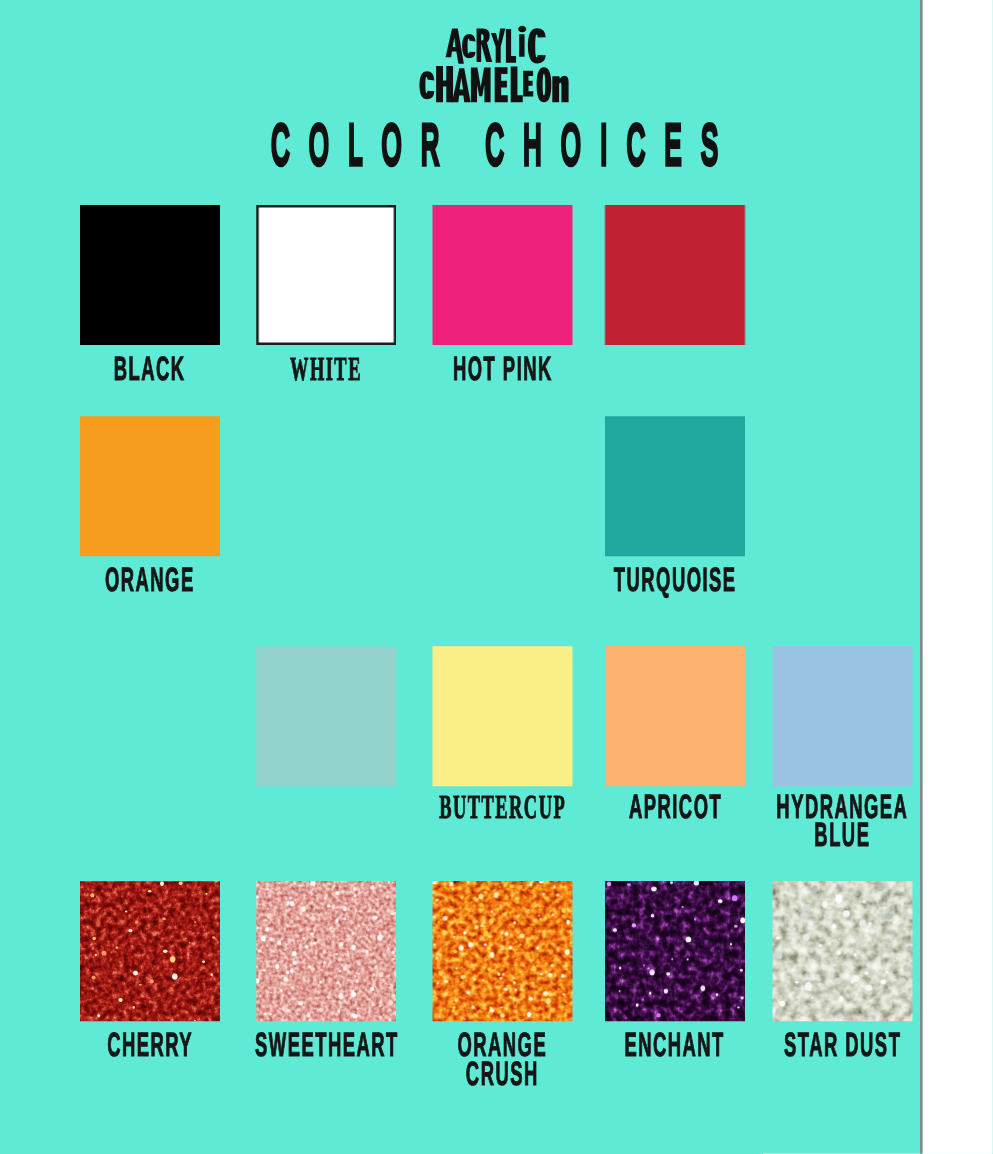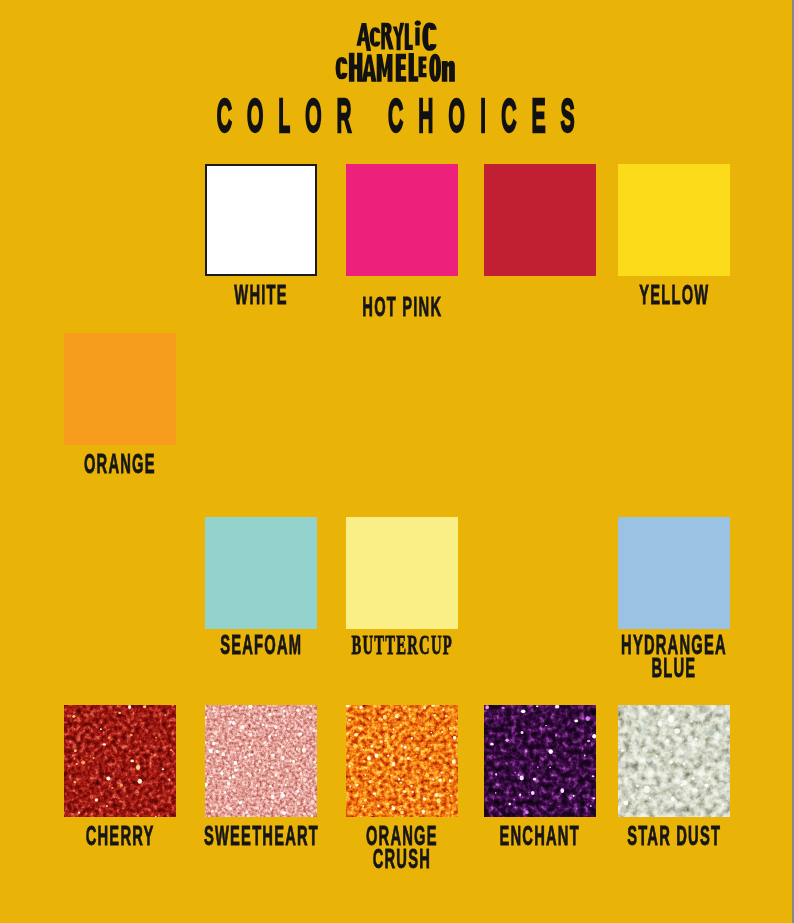--- a/index.html
+++ b/index.html
@@ -1,19 +1,19 @@
 <!DOCTYPE html>
 <html><head>
 <meta charset="utf-8">
 <title>Color Choices</title>
 <style>
   html,body{margin:0;padding:0;background:#ffffff;}
   body{width:794px;height:923px;overflow:hidden;
        font-family:"Liberation Sans",sans-serif;}
-  .page{position:relative;width:794px;height:923px;background:#eab308;}
+  .page{position:relative;width:738px;height:923px;background:#5eead4;}
 
   
   .brand{position:absolute;left:0;top:0;width:794px;height:84px;}
   .brand-svg{position:absolute;left:333px;top:16px;}
 
   
   .headline{position:absolute;left:0;top:97px;width:794px;text-align:left;}
   .headline-text{display:inline-block;white-space:nowrap;color:#111111;
                  font-size:45px;line-height:38px;font-weight:400;letter-spacing:34.7px;
                  transform:scaleX(0.45) translateZ(0);transform-origin:left center;
@@ -139,46 +139,53 @@
         <feFuncG type="table" tableValues="0.23 0.46 0.66 0.81 0.91 0.97 1"></feFuncG>
         <feFuncB type="table" tableValues="0.18 0.39 0.58 0.74 0.86 0.94 0.99"></feFuncB>
       </feComponentTransfer>
     </filter>
   </defs>
     </svg>
 
   <div class="page-edge"></div>
 
   <div class="grid" id="grid">
-      <div class="cell" style="left: 186px; top: 164px;">
+      <div class="cell" style="left: 45px; top: 164px;">
+        <div class="swatch" style="background: rgb(0, 0, 0);"></div>
+        <div class="label" style="margin-top: 8px;"><i>BLACK</i></div>
+      </div>
+      <div class="cell" style="left: 186px; top: 164px; font-family: Liberation Serif, serif;">
         <div class="swatch outline"></div>
         <div class="label" style="margin-top: 8px;"><i>WHITE</i></div>
       </div>
       <div class="cell" style="left: 327px; top: 164px;">
         <div class="swatch" style="background: rgb(237, 33, 124);"></div>
-        <div class="label" style="margin-top: 20px;"><i>HOT PINK</i></div>
+        <div class="label" style="margin-top: 8px;"><i>HOT PINK</i></div>
       </div>
       <div class="cell" style="left: 465px; top: 164px;">
         <div class="swatch" style="background: rgb(193, 32, 50);"></div>
-      </div>
-      <div class="cell" style="left: 599px; top: 164px;">
-        <div class="swatch" style="background: rgb(251, 219, 26);"></div>
-        <div class="label" style="margin-top: 8px;"><i>YELLOW</i></div>
       </div>
       <div class="cell" style="left: 45px; top: 333px;">
         <div class="swatch" style="background: rgb(247, 157, 30);"></div>
         <div class="label" style="margin-top: 8px;"><i>ORANGE</i></div>
       </div>
+      <div class="cell" style="left: 465px; top: 333px;">
+        <div class="swatch" style="background: rgb(31, 168, 158);"></div>
+        <div class="label" style="margin-top: 8px;"><i>TURQUOISE</i></div>
+      </div>
       <div class="cell" style="left: 186px; top: 517px;">
         <div class="swatch" style="background: rgb(147, 210, 205);"></div>
-        <div class="label" style="margin-top: 5px;"><i>SEAFOAM</i></div>
       </div>
       <div class="cell" style="left: 327px; top: 517px;">
         <div class="swatch" style="background: rgb(250, 238, 135);"></div>
         <div class="label" style="margin-top: 5px; font-family: Liberation Serif, serif;"><i>BUTTERCUP</i></div>
+      </div>
+      <div class="cell" style="left: 465px; top: 517px;">
+        <div class="swatch" style="background: rgb(250, 178, 110);"></div>
+        <div class="label" style="margin-top: 5px;"><i>APRICOT</i></div>
       </div>
       <div class="cell" style="left: 599px; top: 517px;">
         <div class="swatch" style="background: rgb(154, 194, 227);"></div>
         <div class="label" style="margin-top: 5px;"><i>HYDRANGEA
 BLUE</i></div>
       </div>
       <div class="cell" style="left: 45px; top: 705px;">
         <div class="swatch">
           <svg viewBox="0 0 45 45" preserveAspectRatio="none">
             <rect width="45" height="45" filter="url(#flt-cherry)"></rect>

